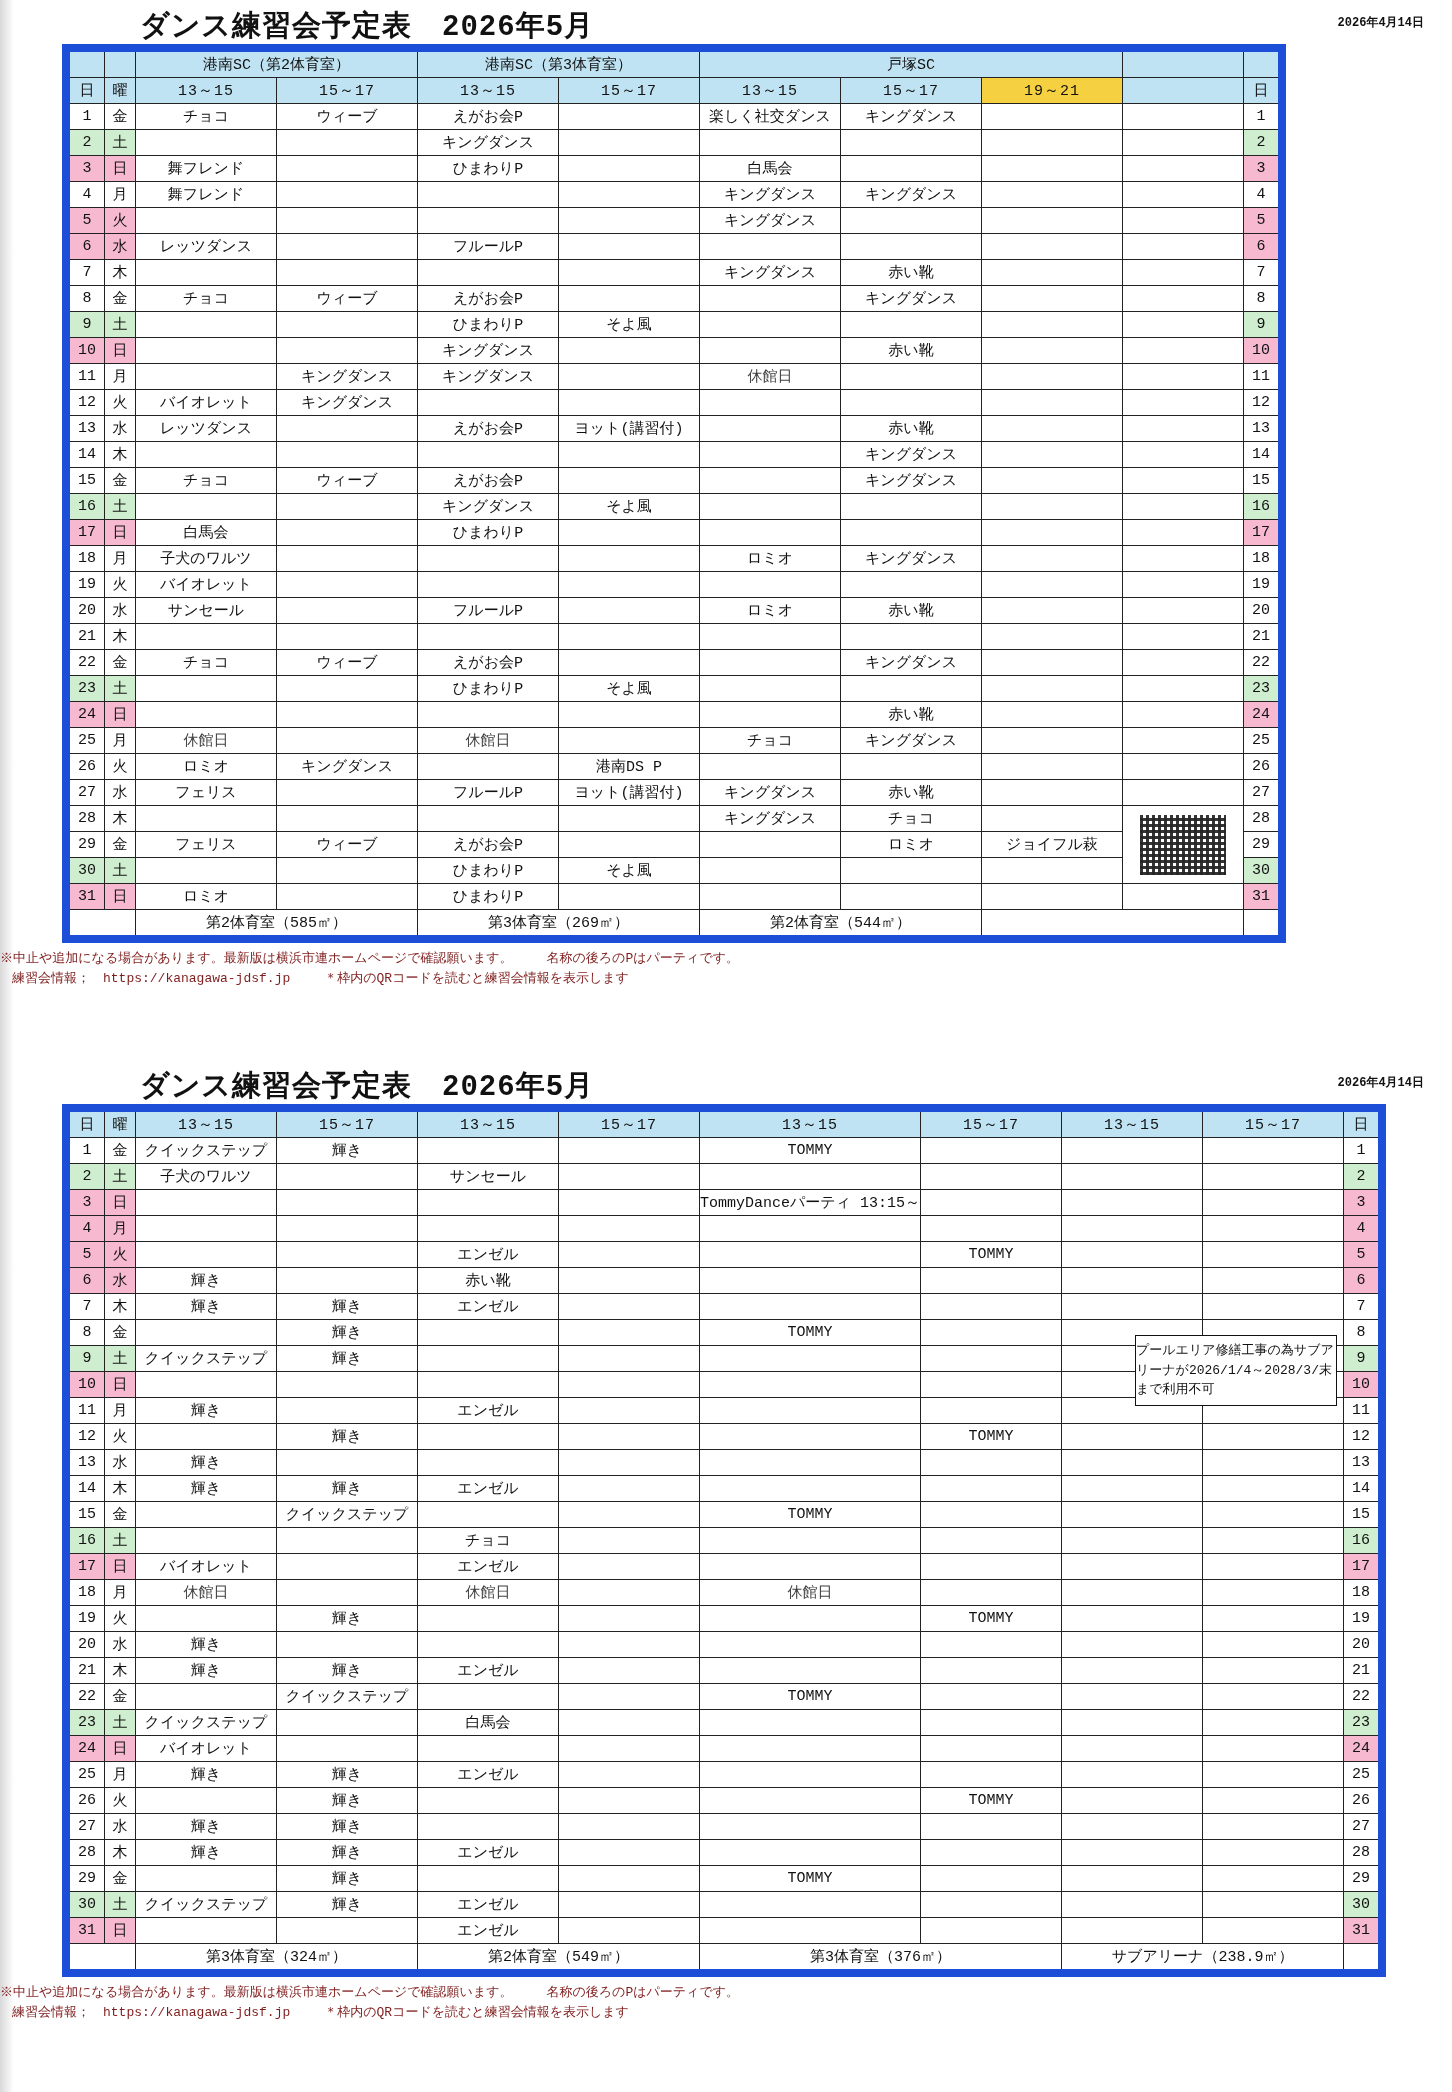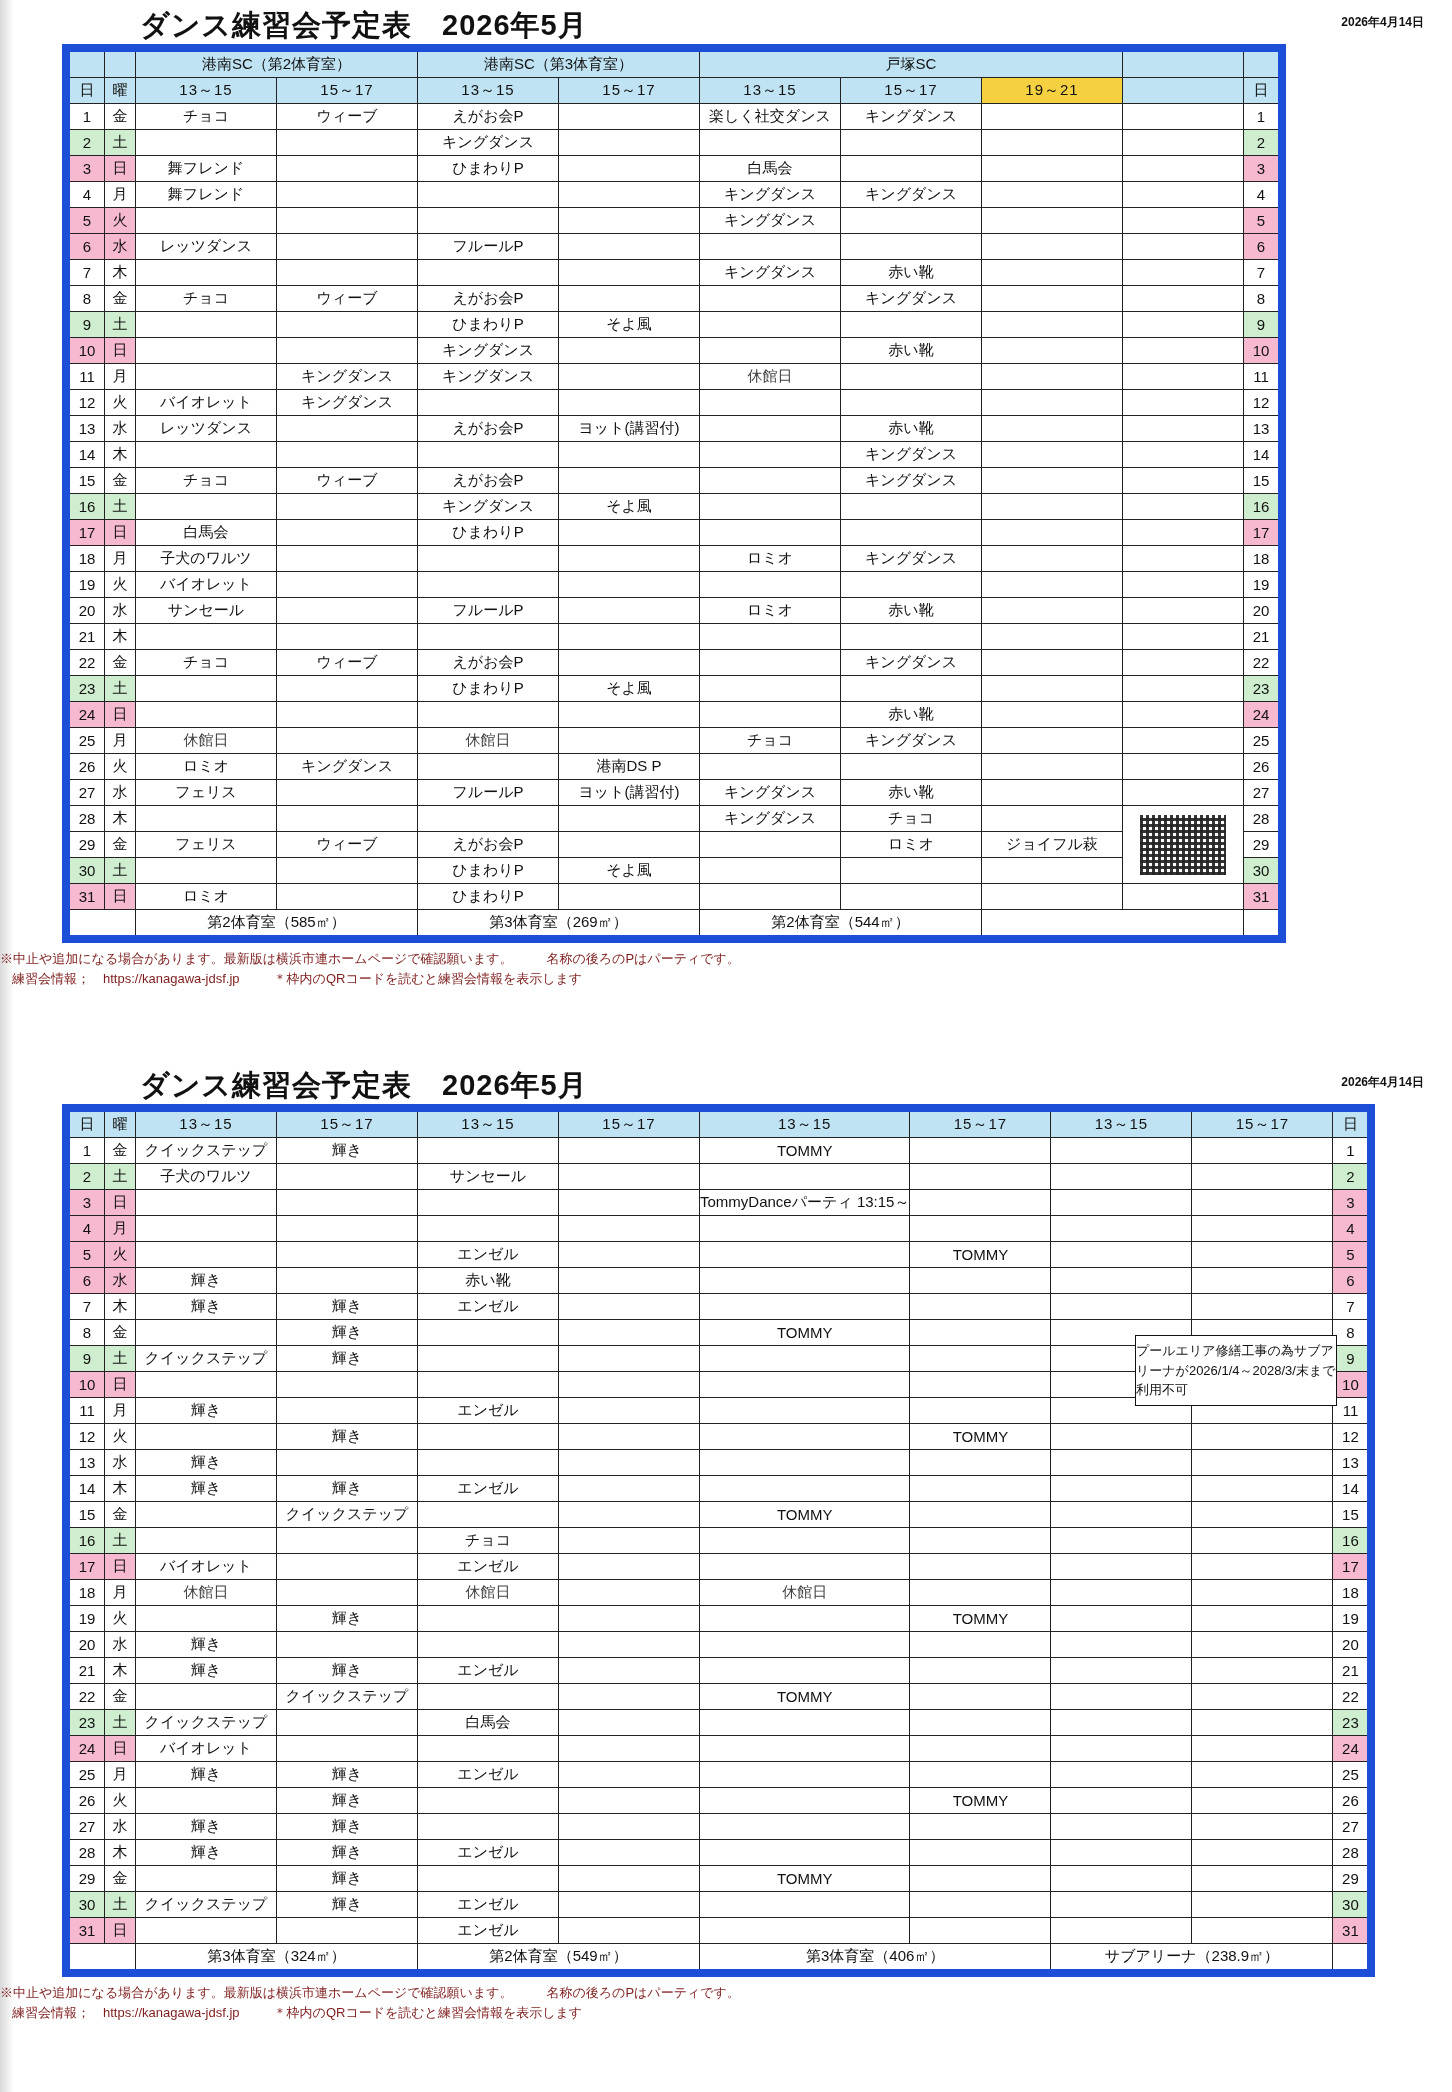--- a/index.html
+++ b/index.html
@@ -4,21 +4,21 @@
 <style>
   html,body{margin:0;padding:0;}
   body{
     width:1452px;height:2092px;
     background:#ffffff;
     font-family:"Liberation Sans", sans-serif;
     color:#111;
     position:relative;
     overflow:hidden;
   }
-  .sheet{position:absolute;left:0;width:1452px;}
+  .sheet{position:absolute;left:0;width:1452px;font-family:Liberation Mono, monospace;}
   .sheet.top{top:0;}
   .sheet.bottom{top:1060px;}
 
   .titlerow{
     position:relative;
     height:44px;
     margin:0 0 0 0;
   }
   .maintitle{
     position:absolute;left:140px;top:6px;
@@ -994,21 +994,21 @@
           <td class="slot"></td>
           <td class="slot"></td>
           <td class="slot"></td>
           <td class="slot"></td>
           <td class="daynum sun">31</td>
         </tr>
         <tr class="footrow">
           <td colspan="2"></td>
           <td colspan="2">第3体育室（324㎡）</td>
           <td colspan="2">第2体育室（549㎡）</td>
-          <td colspan="2">第3体育室（406㎡）</td>
+          <td colspan="2">第3体育室（376㎡）</td>
           <td colspan="2">サブアリーナ（238.9㎡）</td>
           <td></td>
         </tr>
       </tbody>
     </table>
     <div class="notes">
       <div><span>※中止や追加になる場合があります。最新版は横浜市連ホームページで確認願います。</span><span class="gap"></span><span>名称の後ろのPはパーティです。</span></div>
       <div class="line2"><span>練習会情報；　https://kanagawa-jdsf.jp</span><span class="gap"></span><span>＊枠内のQRコードを読むと練習会情報を表示します</span></div>
     </div>
     <div class="noticebox">プールエリア修繕工事の為サブアリーナが2026/1/4～2028/3/末まで利用不可</div>

